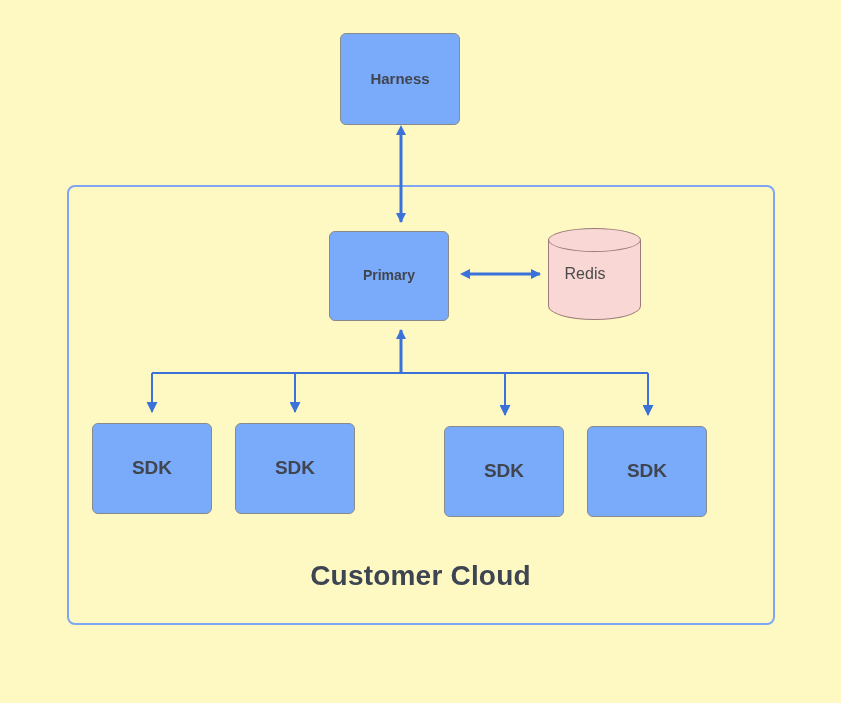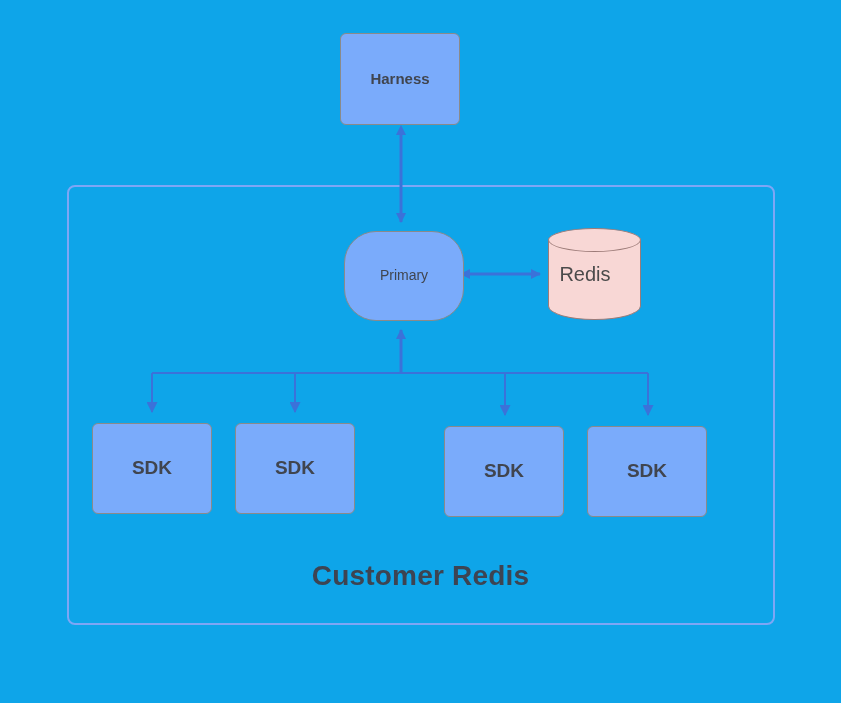--- a/index.html
+++ b/index.html
@@ -8,21 +8,21 @@
     padding: 0;
     background: #ffffff;
   }
   body {
     font-family: "Liberation Sans", sans-serif;
   }
   #canvas {
     position: relative;
     width: 841px;
     height: 703px;
-    background: #0ea5e9;
+    background: #fef9c3;
     overflow: hidden;
   }
 
   
   .node-box {
     position: absolute;
     box-sizing: border-box;
     background: #7aabfb;
     border: 1px solid #8a8a8a;
     border-radius: 6px;
@@ -40,27 +40,26 @@
 
   .box-harness {
     left: 340px;
     top: 33px;
     width: 120px;
     height: 92px;
     font-size: 15px;
     font-weight: bold;
   }
   .box-primary {
-    left: 344px;
+    left: 329px;
     top: 231px;
     width: 120px;
     height: 90px;
     font-size: 14px;
-    font-weight: normal;
-    border-radius: 32px;
+    font-weight: bold;
   }
   .box-sdk {
     width: 120px;
     height: 91px;
     font-size: 19px;
     font-weight: bold;
   }
   .sdk-1 { left: 92px;  top: 423px; }
   .sdk-2 { left: 235px; top: 423px; }
   .sdk-3 { left: 444px; top: 426px; }
@@ -124,21 +123,21 @@
   }
   .cyl-label {
     position: absolute;
     left: 0;
     top: 0;
     width: 74px;
     height: 92px;
     display: flex;
     align-items: center;
     justify-content: center;
-    font-size: 20px;
+    font-size: 16px;
     color: #4b4b4b;
   }
 
   
   .connector-svg {
     position: absolute;
     left: 0;
     top: 0;
     width: 841px;
     height: 703px;
@@ -208,15 +207,15 @@
   <div class="node-box box-sdk sdk-2">
     <span class="node-label">SDK</span>
   </div>
   <div class="node-box box-sdk sdk-3">
     <span class="node-label">SDK</span>
   </div>
   <div class="node-box box-sdk sdk-4">
     <span class="node-label">SDK</span>
   </div>
 
-  <div class="cloud-title">Customer Redis</div>
+  <div class="cloud-title">Customer Cloud</div>
 
 </div>
 
 </body></html>

